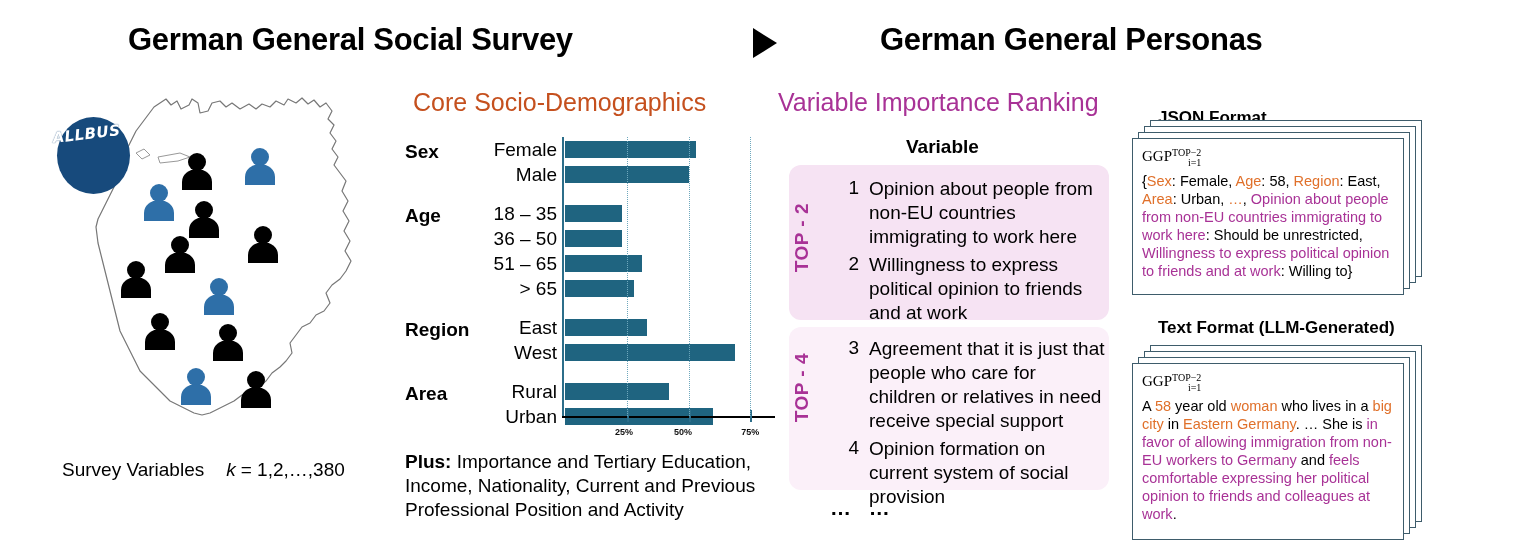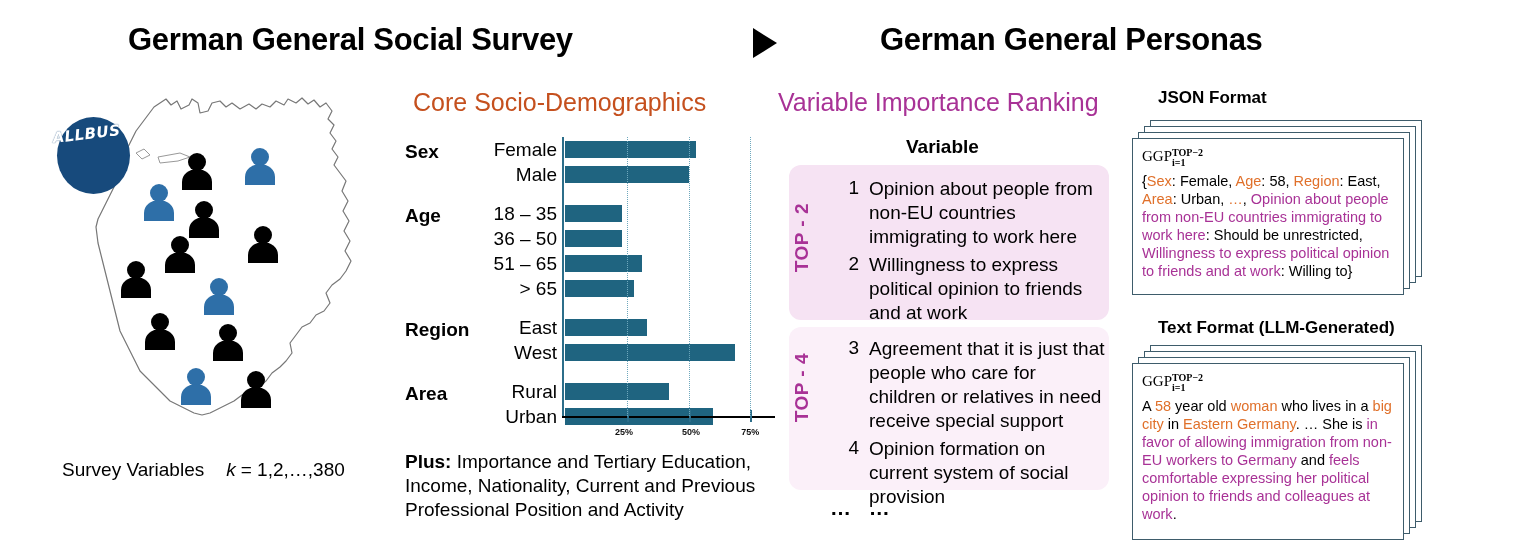--- a/index.html
+++ b/index.html
@@ -140,21 +140,21 @@
   }
   .rank-item { position:absolute; left: 48px; width: 268px; }
   .rank-num { position:absolute; left: 0; width: 22px; text-align:right; font-size: 19px; }
   .rank-txt { position:absolute; left: 32px; width: 236px; font-size: 19px; line-height: 24px; }
   #rank-ellipsis { position:absolute; left: 830px; top: 496px; font-size: 21px; font-weight: bold; letter-spacing: 6px; }
 
   
   .card-heading {
     position:absolute; font-weight:bold; font-size: 17px; white-space: nowrap;
   }
-  #json-heading { left: 1158px; top: 88px; }
+  #json-heading { left: 1158px; top: 108px; }
   #text-heading { left: 1158px; top: 318px; }
 
   .card-stack { position:absolute; width: 290px; }
   #json-stack { left: 1132px; top: 120px; height: 175px; }
   #text-stack { left: 1132px; top: 345px; height: 195px; }
 
   .card-ghost {
     position:absolute; background:#fff;
     border: 1.5px solid #3E5C6B;
     width: 272px;
@@ -170,21 +170,21 @@
   #json-stack .card-ghost { height: 157px; }
   #text-stack .card-ghost { height: 177px; }
 
   .ggp-label {
     font-family: "Liberation Serif", serif;
     font-size: 15px;
     display: inline-block;
     margin-bottom: 4px;
     white-space: nowrap;
   }
-  .ggp-scripts { display:inline-block; vertical-align: middle; line-height:1; font-size:10px; text-align:left;font-weight:bold; }
+  .ggp-scripts { display:inline-block; vertical-align: middle; line-height:1; font-size:10px; text-align:right; }
   .ggp-scripts span { display:block; }
 
   .card-body { font-size: 14.5px; line-height: 18px; color:#000; }
   .o { color: #E0702A; }
   .p { color: #A83296; }
 
 </style>
 </head>
 <body>
 
@@ -324,21 +324,21 @@
       <div class="bar-row" style="top: 271px;">
         <div class="bar-label">Urban</div>
         <div class="bar-fill" title="Urban: 60%" style="width: 148.235px; background: rgb(31, 100, 128);"></div>
       </div>
     </div>
   <div id="axis-line"></div>
   <div id="chart-ticks">
       <div class="gridtick" style="left: 221.765px;"></div>
       <div class="ticklabel" style="left: 219px;">25%</div>
       <div class="gridtick" style="left: 283.529px;"></div>
-      <div class="ticklabel" style="left: 281px; padding-left: 10px;">50%</div>
+      <div class="ticklabel" style="left: 273px; padding-left: 10px;">50%</div>
       <div class="gridtick" style="left: 345.294px;"></div>
       <div class="ticklabel" style="left: 345.294px;">75%</div>
     </div>
 <div class="gridline" style="left: 221.765px;"></div>
     <div class="gridline" style="left: 283.529px;"></div>
     <div class="gridline" style="left: 345.294px;"></div>
   </div>
 
 <div id="plus-note">
   <b>Plus:</b><span> Importance and Tertiary Education, Income, Nationality, Current and Previous Professional Position and Activity</span>

